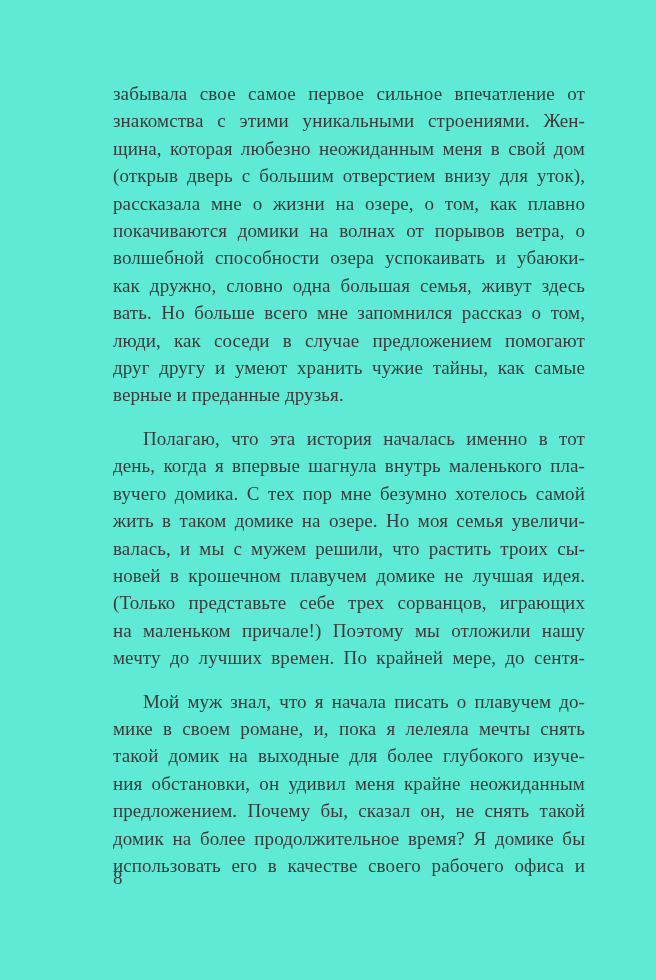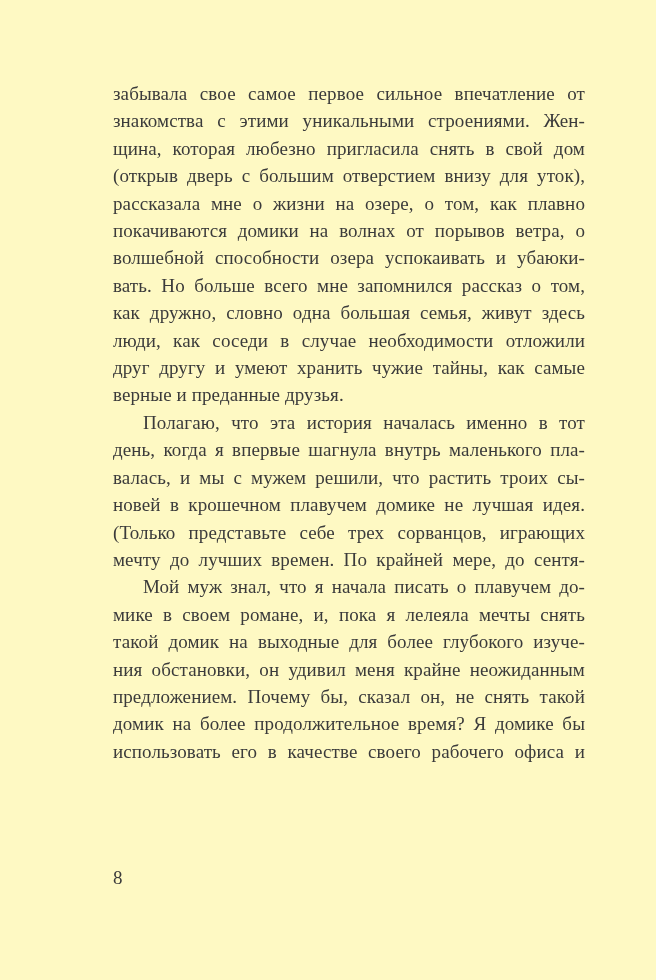--- a/index.html
+++ b/index.html
@@ -10,21 +10,21 @@
     width: 656px;
     height: 980px;
     background: #fdfdfd;
     overflow: hidden;
     font-family: "Liberation Serif", "DejaVu Serif", serif;
   }
   .book-page {
     position: relative;
     width: 656px;
     height: 980px;
-    background: #fef9c3;
+    background: #5eead4;
     box-sizing: border-box;
   }
   .text-block {
     position: absolute;
     left: 113px;
     top: 80px;
     width: 472px;
     color: #3b3b3b;
     font-size: 19px;
     line-height: 27.4px;
@@ -36,55 +36,59 @@
   .line {
     text-align: justify;
     text-align-last: justify;
     min-height: 27.4px;
   }
   .line.last {
     text-align-last: left;
   }
   .line.indent {
     text-indent: 30px;
+    margin-top: 16px;
   }
   .page-number {
     position: absolute;
     left: 113px;
     top: 864px;
     color: #3b3b3b;
     font-size: 19px;
     line-height: 27.4px;
   }
 </style>
 </head>
 <body>
 
 <div class="book-page">
   <div class="text-block">
       <div class="paragraph">
         <div class="line">забывала свое самое первое сильное впечатление от</div>
         <div class="line">знакомства с этими уникальными строениями. Жен-</div>
-        <div class="line">щина, которая любезно пригласила снять в свой дом</div>
+        <div class="line">щина, которая любезно неожиданным меня в свой дом</div>
         <div class="line">(открыв дверь с большим отверстием внизу для уток),</div>
         <div class="line">рассказала мне о жизни на озере, о том, как плавно</div>
         <div class="line">покачиваются домики на волнах от порывов ветра, о</div>
         <div class="line">волшебной способности озера успокаивать и убаюки-</div>
+        <div class="line">как дружно, словно одна большая семья, живут здесь</div>
         <div class="line">вать. Но больше всего мне запомнился рассказ о том,</div>
-        <div class="line">как дружно, словно одна большая семья, живут здесь</div>
-        <div class="line">люди, как соседи в случае необходимости отложили</div>
+        <div class="line">люди, как соседи в случае предложением помогают</div>
         <div class="line">друг другу и умеют хранить чужие тайны, как самые</div>
         <div class="line last">верные и преданные друзья.</div>
       </div>
       <div class="paragraph">
         <div class="line indent">Полагаю, что эта история началась именно в тот</div>
         <div class="line">день, когда я впервые шагнула внутрь маленького пла-</div>
+        <div class="line">вучего домика. С тех пор мне безумно хотелось самой</div>
+        <div class="line">жить в таком домике на озере. Но моя семья увеличи-</div>
         <div class="line">валась, и мы с мужем решили, что растить троих сы-</div>
         <div class="line">новей в крошечном плавучем домике не лучшая идея.</div>
         <div class="line">(Только представьте себе трех сорванцов, играющих</div>
+        <div class="line">на маленьком причале!) Поэтому мы отложили нашу</div>
         <div class="line">мечту до лучших времен. По крайней мере, до сентя-</div>
       </div>
       <div class="paragraph">
         <div class="line indent">Мой муж знал, что я начала писать о плавучем до-</div>
         <div class="line">мике в своем романе, и, пока я лелеяла мечты снять</div>
         <div class="line">такой домик на выходные для более глубокого изуче-</div>
         <div class="line">ния обстановки, он удивил меня крайне неожиданным</div>
         <div class="line">предложением. Почему бы, сказал он, не снять такой</div>
         <div class="line">домик на более продолжительное время? Я домике бы</div>
         <div class="line">использовать его в качестве своего рабочего офиса и</div>

